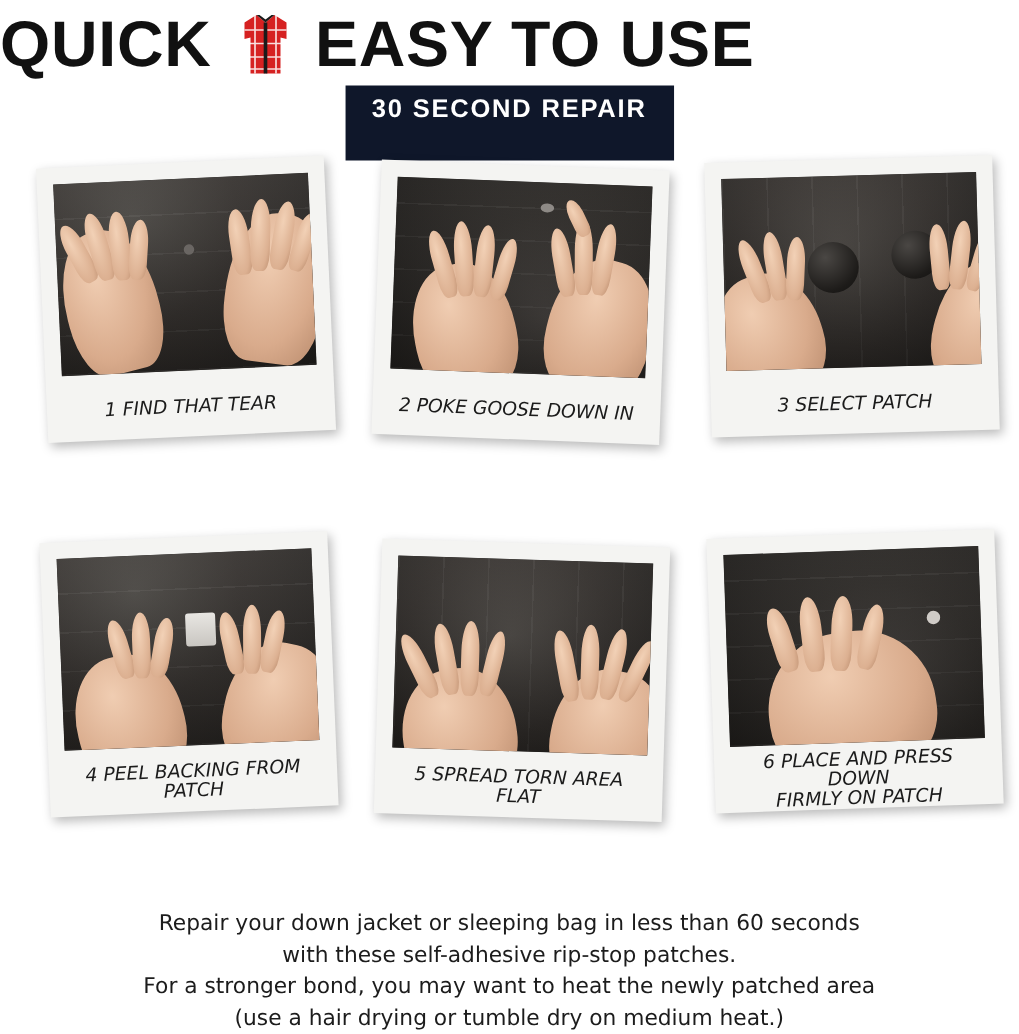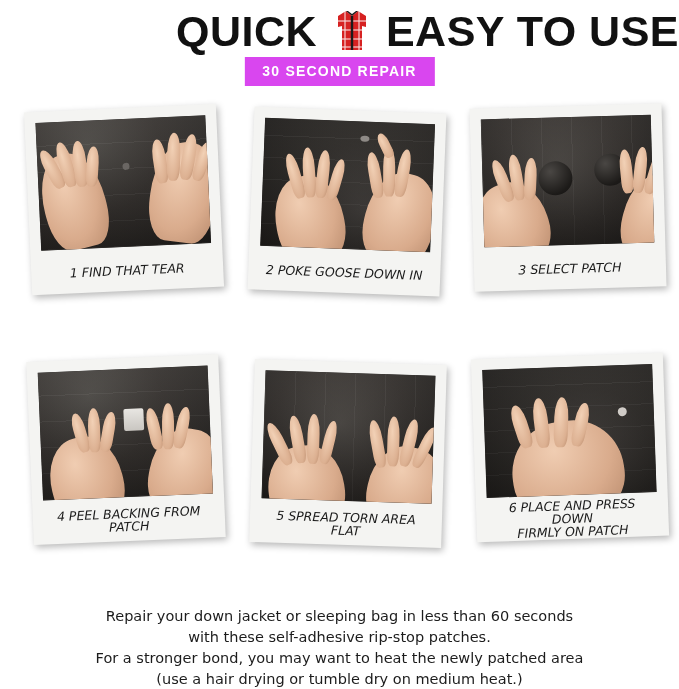--- a/index.html
+++ b/index.html
@@ -21,21 +21,21 @@
     top: 0;
     left: 0;
     width: 679px;
     height: 96px;
   }
   .headline {
     position: absolute;
     top: 2px;
     left: 0;
     width: 679px;
-    text-align: right;
+    text-align: left;
     font-size: 43px;
     font-weight: bold;
     letter-spacing: 0.5px;
     color: #111111;
     line-height: 50px;
     white-space: nowrap;
   }
   .headline .word {
     display: inline-block;
     vertical-align: middle;
@@ -47,26 +47,26 @@
     height: 46px;
     margin: 0 4px 0 6px;
     position: relative;
     top: -1px;
   }
   .subtitle-band {
     position: absolute;
     top: 57px;
     left: 50%;
     transform: translateX(-50%);
-    background: #d946ef;
+    background: #0f172a;
     color: #ffffff;
-    font-size: 14px;
+    font-size: 17px;
     font-weight: bold;
     letter-spacing: 1.2px;
-    padding: 6px 18px 7px 18px;
+    padding: 6px 18px 24px 18px;
     white-space: nowrap;
   }
 
   
   .grid {
     position: absolute;
     top: 100px;
     left: 0;
     width: 679px;
     height: 500px;

